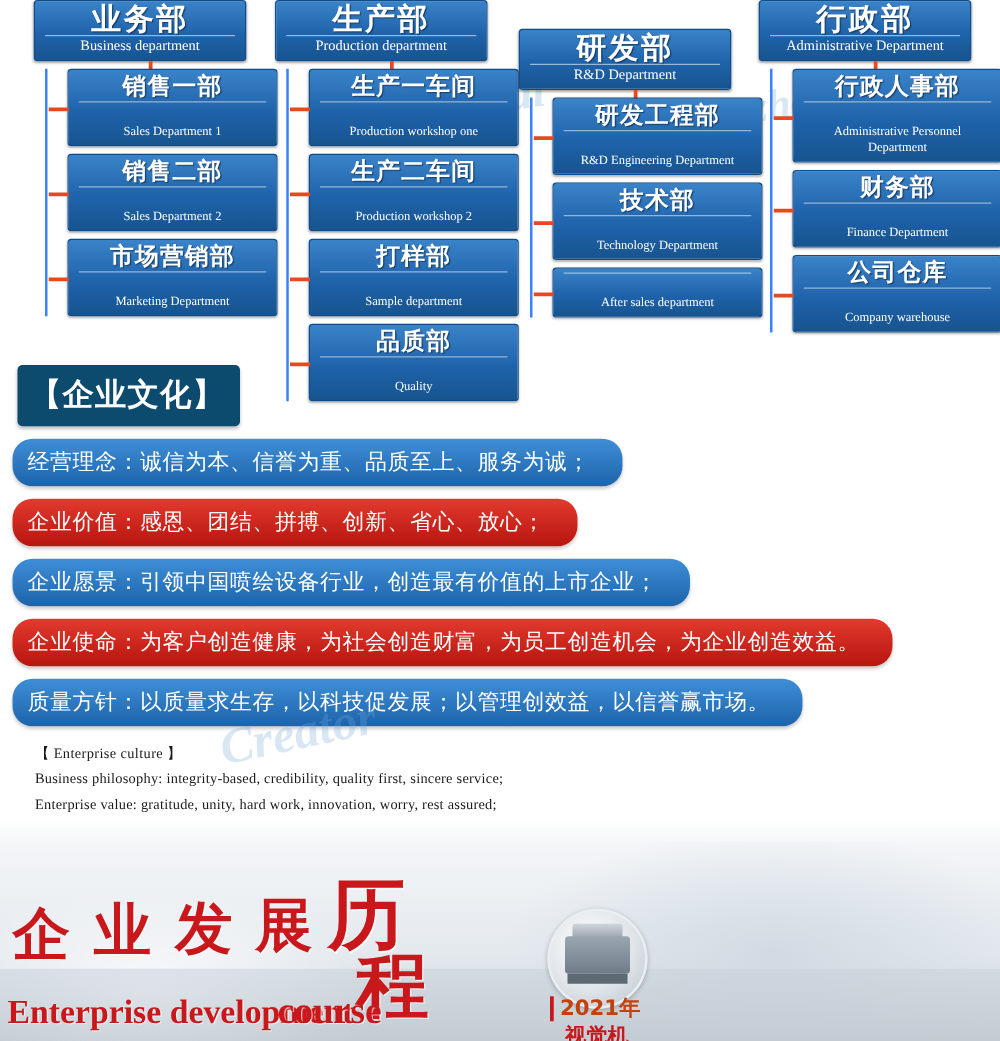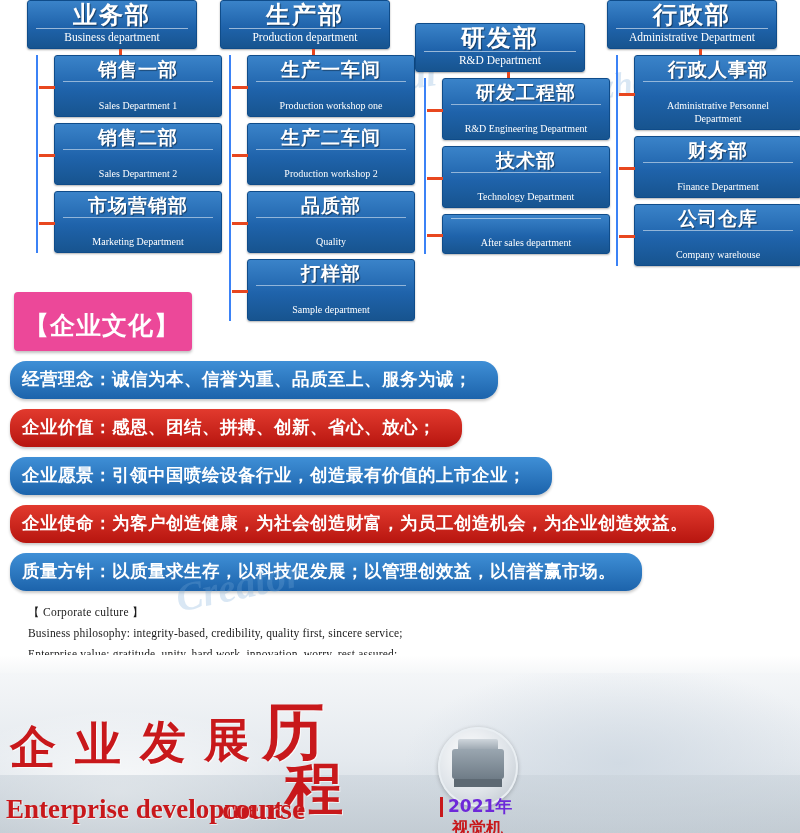--- a/index.html
+++ b/index.html
@@ -85,34 +85,34 @@
     position:absolute;color:rgba(120,170,215,0.28);
     font-family:"Liberation Serif", serif;font-style:italic;font-weight:bold;
     pointer-events:none;user-select:none;
   }
 
   
   #culture{position:absolute;left:0;top:292px;width:800px;}
   .culture-title{
     margin-left:14px;
     display:inline-block;
-    background:#ec4899;
+    background:#0c4a6e;
     color:#fff;
     font-family:"DejaVu Sans", sans-serif;
     font-size:25px;font-weight:bold;letter-spacing:1px;
-    padding:17px 12px 9px 10px;
+    padding:7px 12px 9px 10px;
     border-radius:4px;
     box-shadow:0 2px 3px rgba(0,0,0,0.25);
   }
   .bar{
     display:block;
     margin:10px 0 0 10px;
     color:#fff;
     font-family:"DejaVu Sans", sans-serif;
-    font-size:17.5px;font-weight:bold;letter-spacing:0.5px;
+    font-size:17.5px;font-weight:normal;letter-spacing:0.5px;
     padding:6px 26px 8px 12px;
     border-radius:16px;
     box-shadow:0 2px 3px rgba(0,0,0,0.22);
     width:max-content;max-width:780px;
   }
   .bar.blue{background:linear-gradient(180deg,#3f8fd6,#1c63ab);}
   .bar.red{background:linear-gradient(180deg,#e23a2e,#b7150f);}
 
   .en-block{
     margin:14px 0 0 28px;
@@ -179,21 +179,21 @@
     background:#5d6973;
   }
   .yearmark{
     position:absolute;left:430px;top:795px;
   }
   .yearmark .pin{
     position:absolute;left:10px;top:2px;width:3px;height:20px;background:#c8181b;
   }
   .yearmark .txt{
     position:absolute;left:18px;top:0;
-    color:#6d28d9;font-family:"DejaVu Sans", sans-serif;
+    color:#c2410c;font-family:"DejaVu Sans", sans-serif;
     font-size:17px;font-weight:bold;white-space:nowrap;
   }
   .yearmark .txt2{
     position:absolute;left:22px;top:22px;
     color:#c8181b;font-family:"DejaVu Sans", sans-serif;
     font-size:17px;font-weight:bold;white-space:nowrap;
   }
 </style>
 </head>
 <body>
@@ -234,26 +234,26 @@
       <div class="stem"></div>
       <div class="node">
         <div class="cn">生产一车间</div>
         <div class="en">Production workshop one</div>
       </div>
       <div class="node">
         <div class="cn">生产二车间</div>
         <div class="en">Production workshop 2</div>
       </div>
       <div class="node">
+        <div class="cn">打样部</div>
+        <div class="en">Sample department</div>
+      </div>
+      <div class="node">
         <div class="cn">品质部</div>
         <div class="en">Quality</div>
-      </div>
-      <div class="node">
-        <div class="cn">打样部</div>
-        <div class="en">Sample department</div>
       </div>
     </div>
   </div>
 
   <div class="col c3">
     <div class="head">
       <div class="cn">研发部</div>
       <div class="en">R&amp;D Department</div>
     </div>
     <div class="branch">
@@ -298,21 +298,21 @@
 <div id="culture">
   <div class="culture-title">【企业文化】</div>
 
   <div class="bar blue">经营理念：诚信为本、信誉为重、品质至上、服务为诚；</div>
   <div class="bar red">企业价值：感恩、团结、拼搏、创新、省心、放心；</div>
   <div class="bar blue">企业愿景：引领中国喷绘设备行业，创造最有价值的上市企业；</div>
   <div class="bar red">企业使命：为客户创造健康，为社会创造财富，为员工创造机会，为企业创造效益。</div>
   <div class="bar blue">质量方针：以质量求生存，以科技促发展；以管理创效益，以信誉赢市场。</div>
 
   <div class="en-block">
-    <div class="en-head">【 Corporate culture 】</div>
+    <div class="en-head">【 Enterprise culture 】</div>
     <p>Business philosophy: integrity-based, credibility, quality first, sincere service;</p>
     <p>Enterprise value: gratitude, unity, hard work, innovation, worry, rest assured;</p>
     <p>Corporate vision: To lead China's inkjet equipment industry and create the most valuable listed enterprises;</p>
     <p>Enterprise mission: to create health for customers, create wealth for society, create opportunities for employees, and create benefits for enterprises.</p>
     <p>Quality policy: survive by quality, promote development by science and technology; Create benefits by management, win the market by reputation.</p>
   </div>
 
   <div class="wm" style="left:175px;top:270px;font-size:40px;transform:rotate(-12deg);">Creator</div>
 </div>
 

